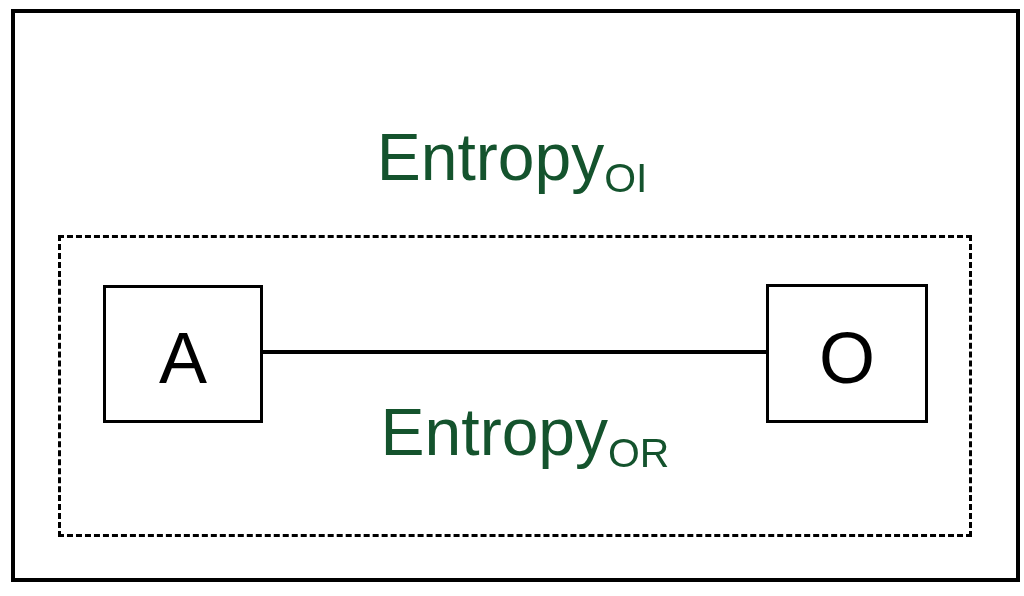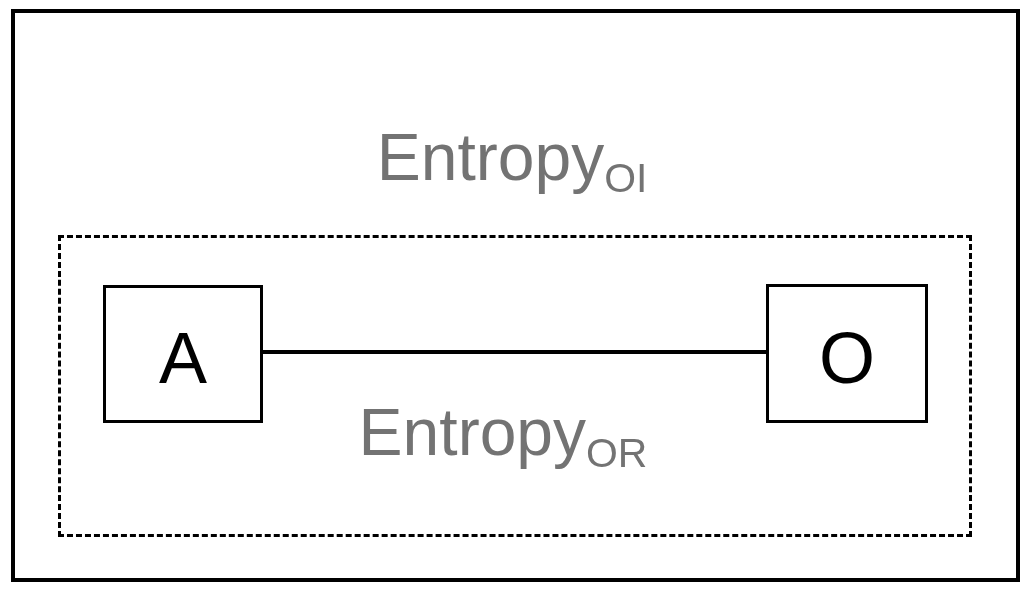--- a/index.html
+++ b/index.html
@@ -35,37 +35,37 @@
     width: 914px;
     height: 302px;
     box-sizing: border-box;
     border: 3px dashed #000000;
   }
   .entropy-label {
     position: absolute;
     white-space: nowrap;
     font-size: 66px;
     line-height: 1;
-    color: #737373;
+    color: #14532d;
     letter-spacing: 0px;
   }
   .entropy-label sub {
     font-size: 0.62em;
     line-height: 1;
     vertical-align: baseline;
     position: relative;
     top: 0.30em;
   }
   .entropy-oi {
     left: 512px;
     top: 124px;
     transform: translateX(-50%);
   }
   .entropy-or {
-    left: 503px;
+    left: 525px;
     top: 399px;
     transform: translateX(-50%);
   }
   .node {
     position: absolute;
     box-sizing: border-box;
     border: 3px solid #000000;
     background: #ffffff;
     display: flex;
     align-items: center;

